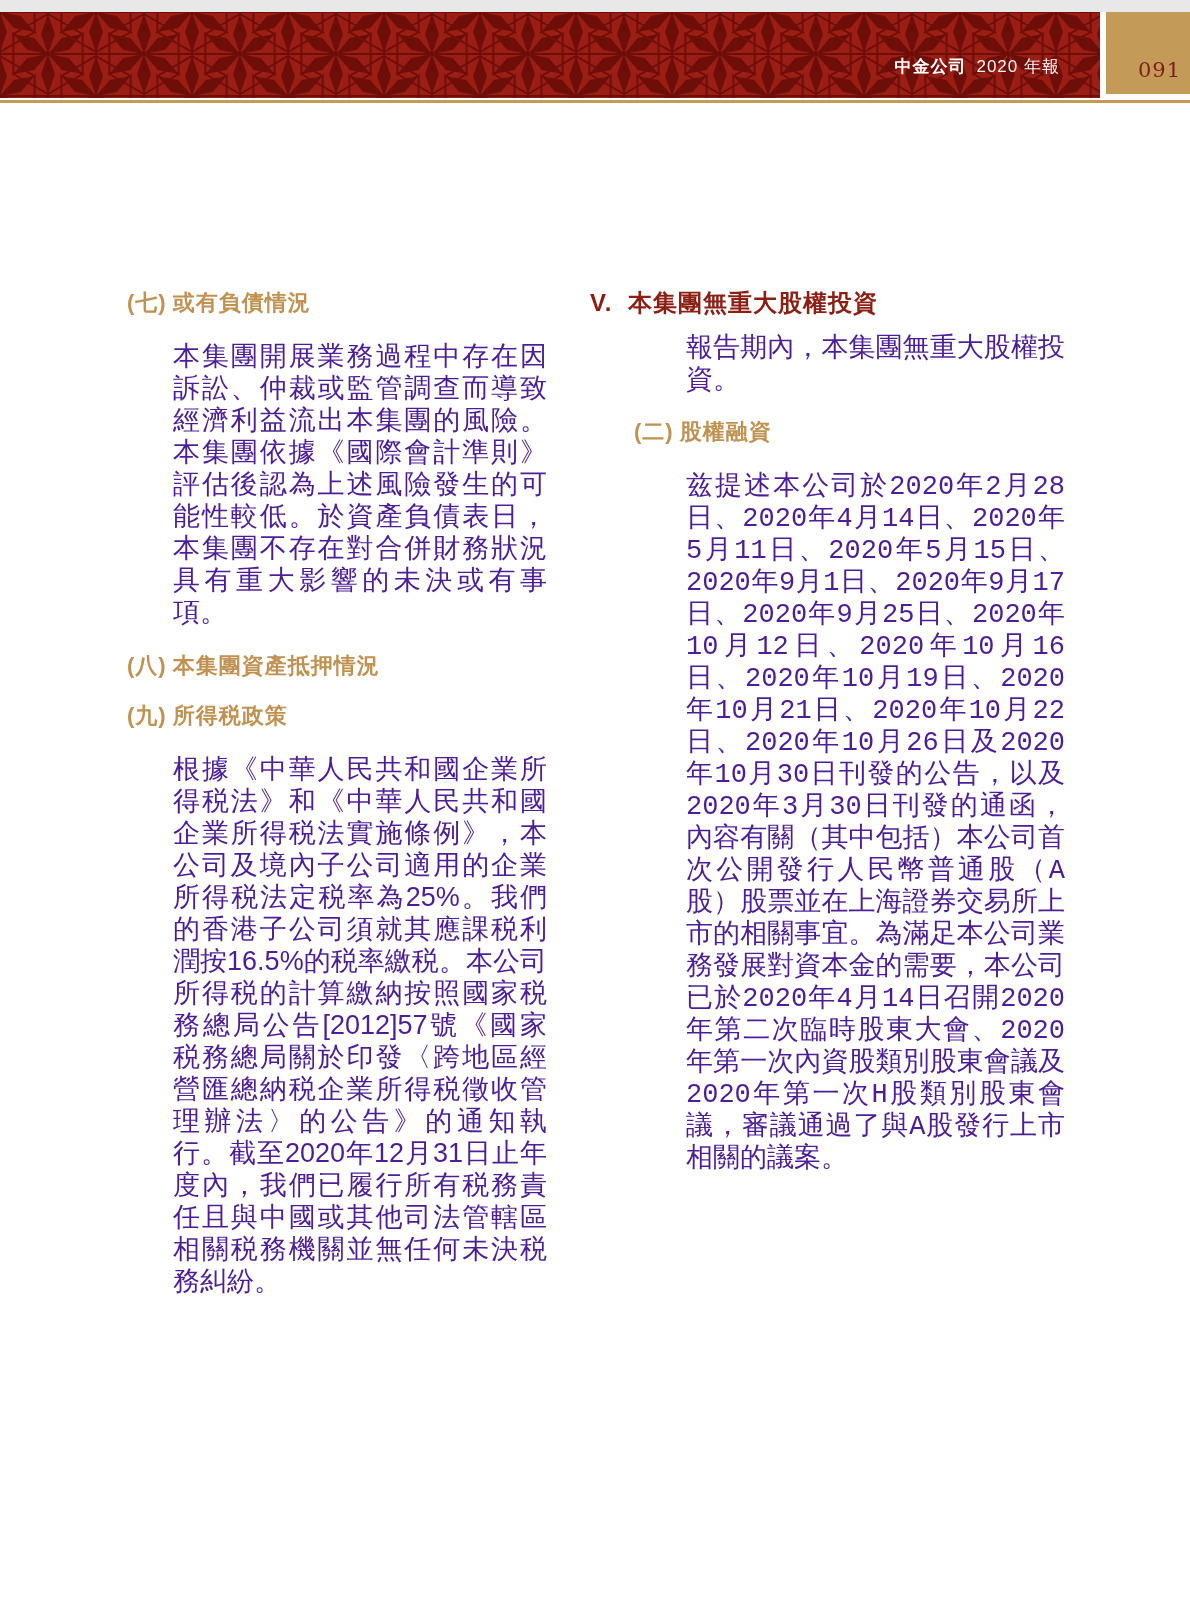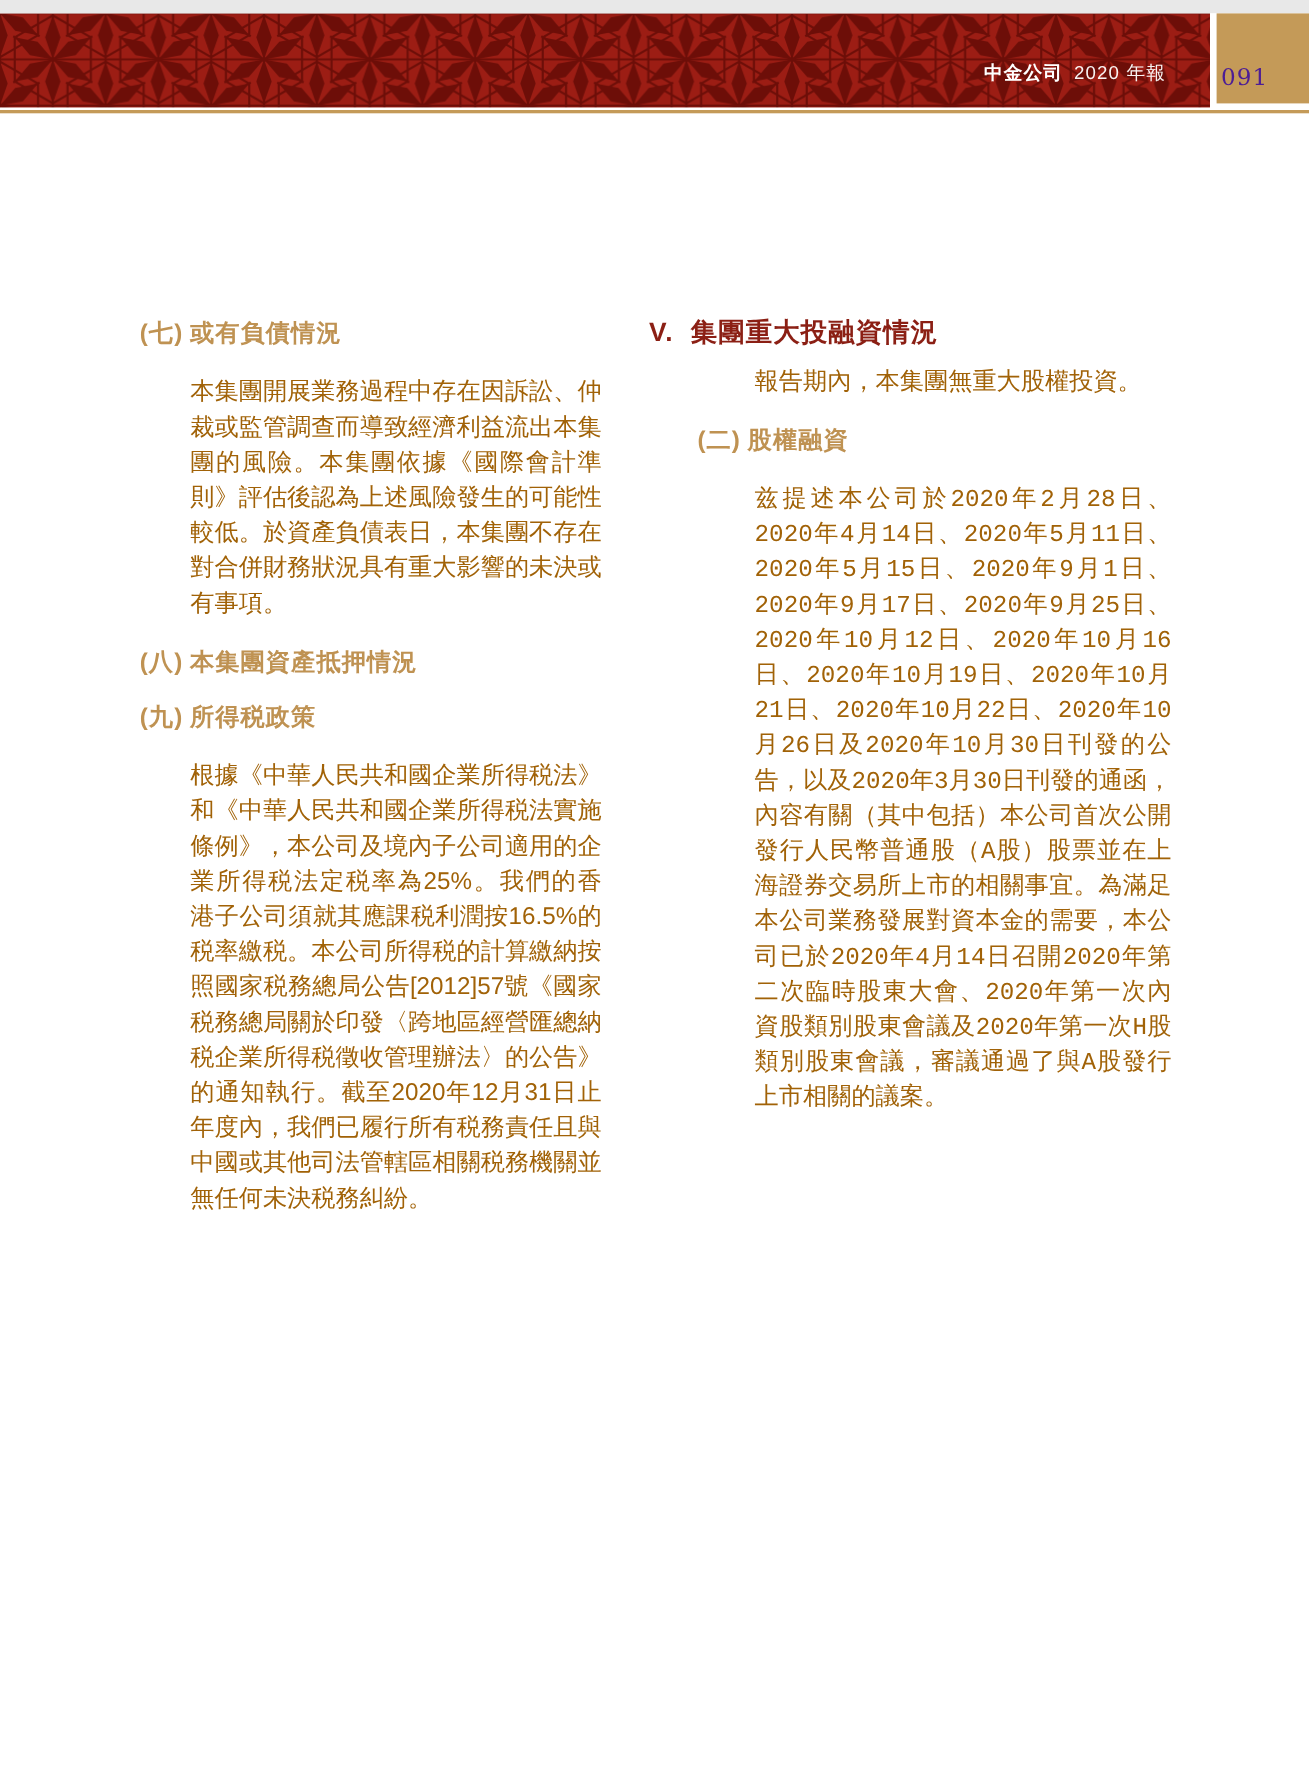--- a/index.html
+++ b/index.html
@@ -26,22 +26,22 @@
     color:#ffffff;font-size:17px;line-height:17px;
     white-space:nowrap;
   }
   .band-label .company{font-weight:bold;letter-spacing:1px;}
   .band-label .report{font-weight:normal;margin-left:10px;letter-spacing:1px;opacity:.95;}
   .page-num{
     position:absolute;left:1106px;top:0;width:84px;height:82px;
     background:#c49a58;
   }
   .page-num span{
-    position:absolute;left:4px;top:48px;
-    color:#4c1d95;
+    position:absolute;left:32px;top:48px;
+    color:#7f1d1d;
     font-family:"DejaVu Serif","Liberation Serif",serif;
     font-size:21px;line-height:21px;letter-spacing:1px;
   }
   .gold-rule{
     position:absolute;left:0;top:88px;width:1190px;height:3px;
     background:#c49a58;
   }
 
   
   .col{position:absolute;top:278px;}
@@ -62,22 +62,22 @@
   .red-h{
     margin:0 0 17px 0;
     color:#8b1f14;
     font-size:24px;line-height:26px;font-weight:bold;
     letter-spacing:1px;white-space:nowrap;
   }
   .red-h .marker{display:inline-block;width:38px;}
 
   .body-p{
     margin:0 0 25px 0;
-    color:#a16207;
-    font-size:22px;line-height:32px;
+    color:#4c1d95;
+    font-size:27px;line-height:32px;
     font-weight:300;
     text-align:justify;
     text-justify:inter-ideograph;
   }
   .col-left .body-p{margin-left:46px;width:374px;}
   .col-right .body-p{margin-left:96px;width:379px;margin-bottom:22px;font-family:Liberation Mono, monospace;}
 </style>
 </head>
 <body>
 
@@ -126,21 +126,21 @@
 
     <h3 class="gold-h"><span class="marker">(八)</span><span class="title">本集團資產抵押情況</span></h3>
 
     <h3 class="gold-h"><span class="marker">(九)</span><span class="title">所得税政策</span></h3>
     <p class="body-p">根據《中華人民共和國企業所得税法》和《中華人民共和國企業所得税法實施條例》，本公司及境內子公司適用的企業所得税法定税率為25%。我們的香港子公司須就其應課税利潤按16.5%的税率繳税。本公司所得税的計算繳納按照國家税務總局公告[2012]57號《國家税務總局關於印發〈跨地區經營匯總納税企業所得税徵收管理辦法〉的公告》的通知執行。截至2020年12月31日止年度內，我們已履行所有税務責任且與中國或其他司法管轄區相關税務機關並無任何未決税務糾紛。</p>
 
   </section>
 
   <section class="col col-right">
 
-    <h2 class="red-h"><span class="marker">V.</span><span class="title">集團重大投融資情況</span></h2>
+    <h2 class="red-h"><span class="marker">V.</span><span class="title">本集團無重大股權投資</span></h2>
 
     <p class="body-p">報告期內，本集團無重大股權投資。</p>
 
     <h3 class="gold-h"><span class="marker">(二)</span><span class="title">股權融資</span></h3>
     <p class="body-p">兹提述本公司於2020年2月28日、2020年4月14日、2020年5月11日、2020年5月15日、2020年9月1日、2020年9月17日、2020年9月25日、2020年10月12日、2020年10月16日、2020年10月19日、2020年10月21日、2020年10月22日、2020年10月26日及2020年10月30日刊發的公告，以及2020年3月30日刊發的通函，內容有關（其中包括）本公司首次公開發行人民幣普通股（A股）股票並在上海證券交易所上市的相關事宜。為滿足本公司業務發展對資本金的需要，本公司已於2020年4月14日召開2020年第二次臨時股東大會、2020年第一次內資股類別股東會議及2020年第一次H股類別股東會議，審議通過了與A股發行上市相關的議案。</p>
 
   </section>
 
 </div>
 

